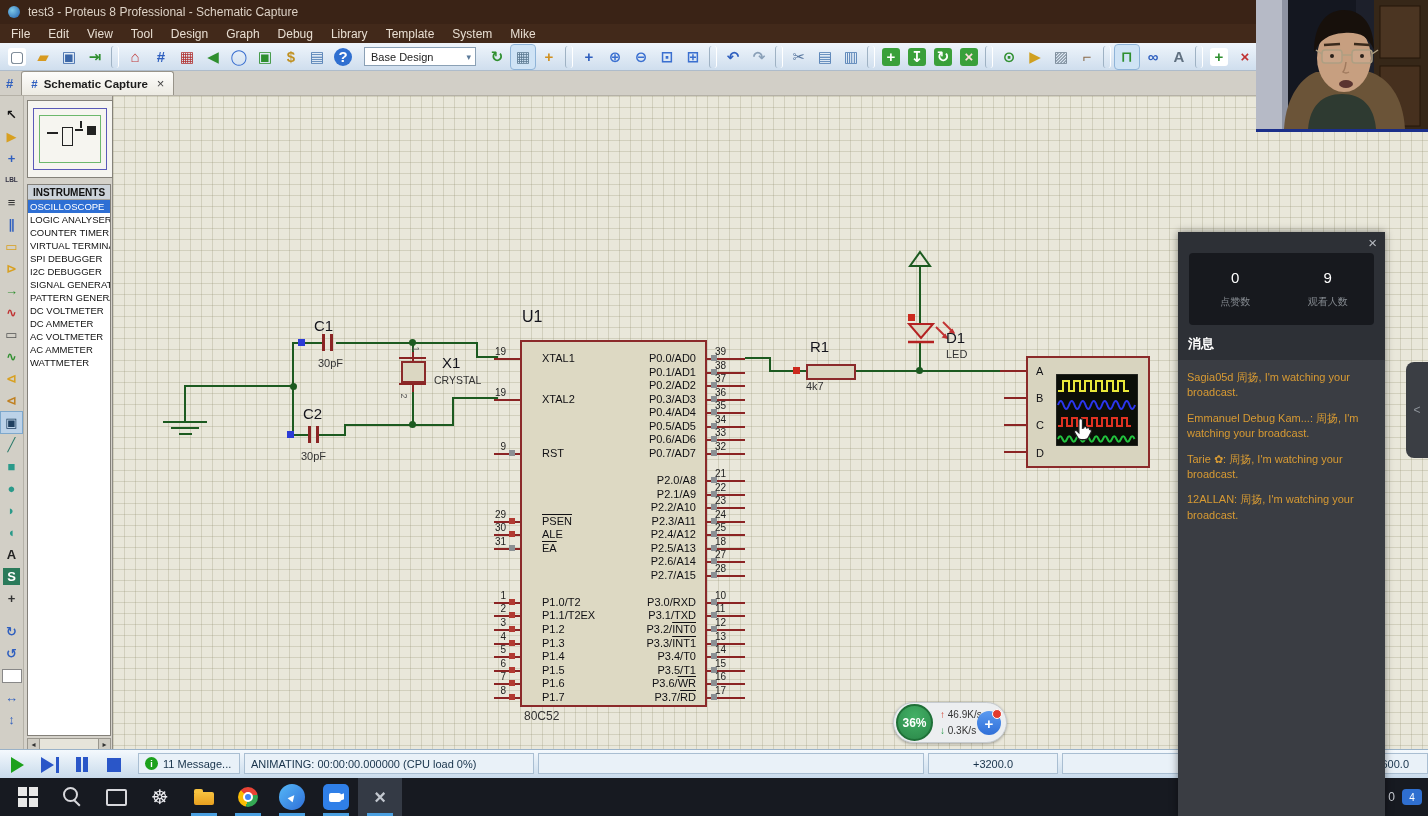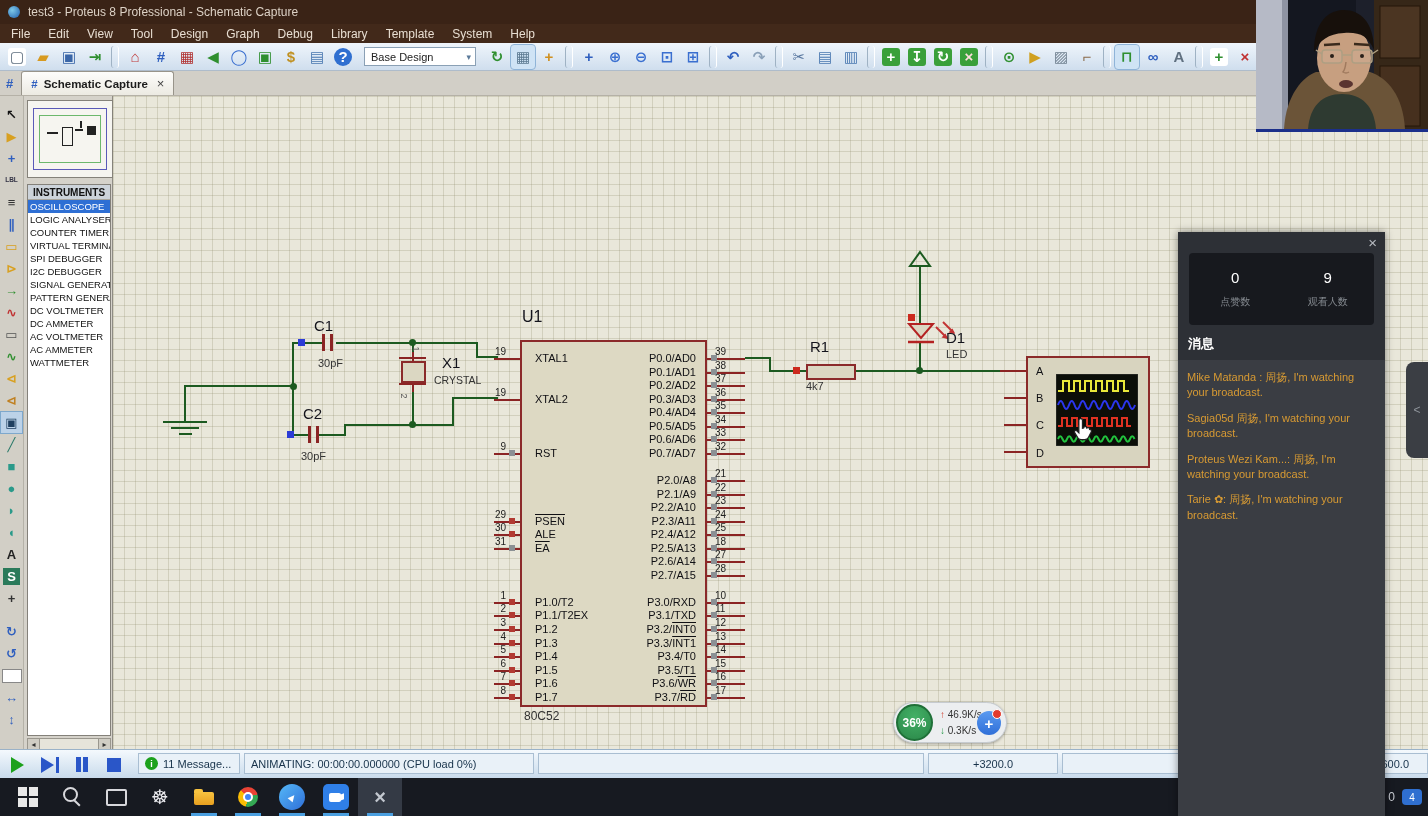--- a/index.html
+++ b/index.html
@@ -53,21 +53,21 @@
 .pin.pl .pin-line{left:-28px}
 .pin.pr .pin-line{right:-40px;width:38px}
 .pin-num{position:absolute;top:-13px;font-size:10px;color:#222;width:44px}
 .pin.pl .pin-num{left:-60px;text-align:right}
 .pin.pr .pin-num{right:-54px;text-align:left}
 .pin-sq{position:absolute;width:6px;height:6px;top:-4px}
 .pin.pl .pin-sq{left:-13px}
 .pin.pr .pin-sq{right:-12px}
 .pin-sq.red{background:#b23a32}.pin-sq.gray{background:#8b9094}
 .pin-lbl{position:absolute;top:-7px;font-size:11px;color:#101014;white-space:nowrap}
-.pin.pl .pin-lbl{left:13px}
+.pin.pl .pin-lbl{left:20px}
 .pin.pr .pin-lbl{right:9px}
 .bar{text-decoration:overline}
 .scope{position:absolute;left:1026px;top:356px;width:120px;height:108px;background:#d8d4bf;border:2px solid #8b2a2a}
 .scope-ch{position:absolute;left:8px;font-size:11px;color:#101014}
 .scope-screen{position:absolute;left:28px;top:16px}
 .handcur{position:absolute;left:1071px;top:416px}
 
 .leftpanel{position:absolute;left:0;top:96px;width:113px;height:653px;background:#d5d2ca;border-right:1px solid #8f8c84;
   box-sizing:border-box;z-index:3}
 .ltb{position:absolute;left:0;top:0;width:24px;height:653px;background:#d2cfc6;border-right:1px solid #b5b2a8;
@@ -190,21 +190,21 @@
   <span class="menu-item">File</span>
       <span class="menu-item">Edit</span>
       <span class="menu-item">View</span>
       <span class="menu-item">Tool</span>
       <span class="menu-item">Design</span>
       <span class="menu-item">Graph</span>
       <span class="menu-item">Debug</span>
       <span class="menu-item">Library</span>
       <span class="menu-item">Template</span>
       <span class="menu-item">System</span>
-      <span class="menu-item">Help</span>
+      <span class="menu-item">Mike</span>
     </div>
 
   <div class="toolbar">
     <span class="tb-group">
 
     <span class="tbtn">
           <span class="glyph" style="color: rgb(96, 112, 128); background: rgb(255, 255, 255);">▢</span>
         </span>
         <span class="tbtn">
           <span class="glyph" style="color: rgb(215, 154, 32);">▰</span>
@@ -974,42 +974,42 @@
       <div class="stat">
         <span class="num">9</span>
         <span class="slbl">观看人数</span>
       </div>
     </div>
     <div class="chat-h">消息</div>
     <div class="chat-msgs">
 
 
 
-        <div class="chat-msg user">
-
-          <span class="m-body"><span class="m-name">Mike Matanda :</span> <span class="m-text">周扬, I'm watching your broadcast.</span></span>
-        </div>
 
 
         <div class="chat-msg user">
 
           <span class="m-body"><span class="m-name">Sagia05d</span> <span class="m-text">周扬, I'm watching your broadcast.</span></span>
         </div>
 
 
         <div class="chat-msg user">
 
-          <span class="m-body"><span class="m-name">Proteus Wezi Kam...:</span> <span class="m-text">周扬, I'm watching your broadcast.</span></span>
+          <span class="m-body"><span class="m-name">Emmanuel Debug Kam...:</span> <span class="m-text">周扬, I'm watching your broadcast.</span></span>
         </div>
 
         <div class="chat-msg user">
 
           <span class="m-body"><span class="m-name">Tarie ✿:</span> <span class="m-text">周扬, I'm watching your broadcast.</span></span>
         </div>
 
+        <div class="chat-msg user">
+
+          <span class="m-body"><span class="m-name">12ALLAN:</span> <span class="m-text">周扬, I'm watching your broadcast.</span></span>
+        </div>
       </div>
   </div>
 
   <div class="webcam">
     <svg width="172" height="129" viewBox="0 0 172 129">
       <rect width="172" height="129" fill="#141720"></rect>
       <rect x="0" y="0" width="30" height="129" fill="#b6bac6"></rect>
       <rect x="26" y="0" width="6" height="129" fill="#8e93a2"></rect>
       <rect x="100" y="0" width="22" height="129" fill="#1d202b"></rect>
       <rect x="118" y="0" width="54" height="129" fill="#362718"></rect>

